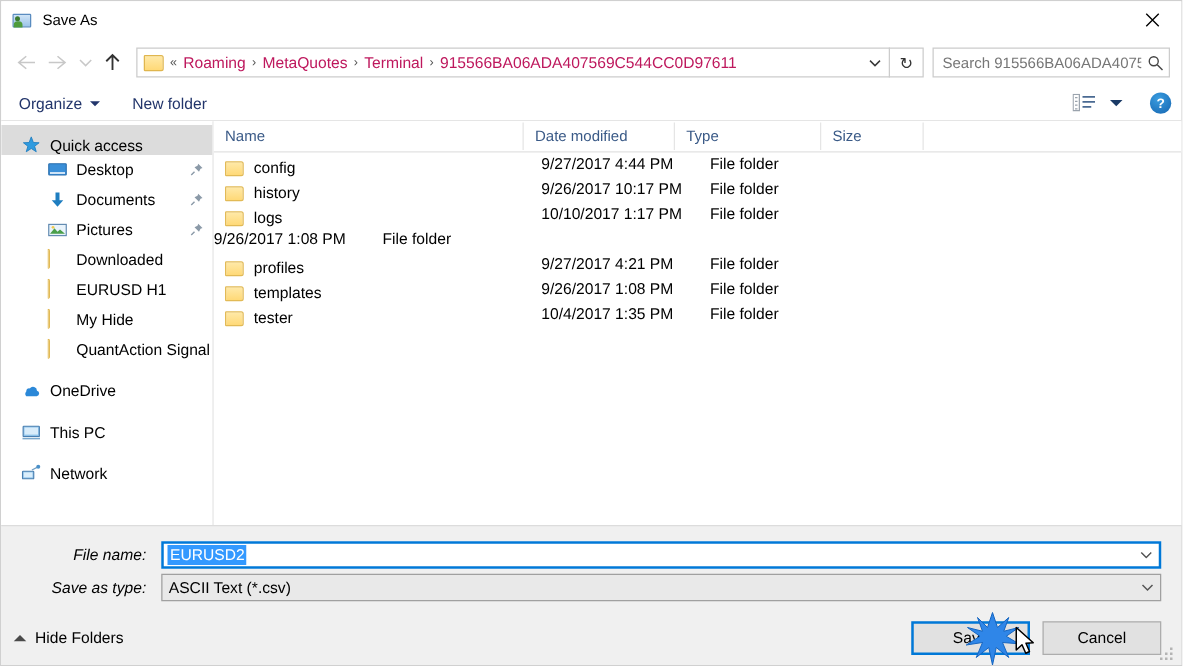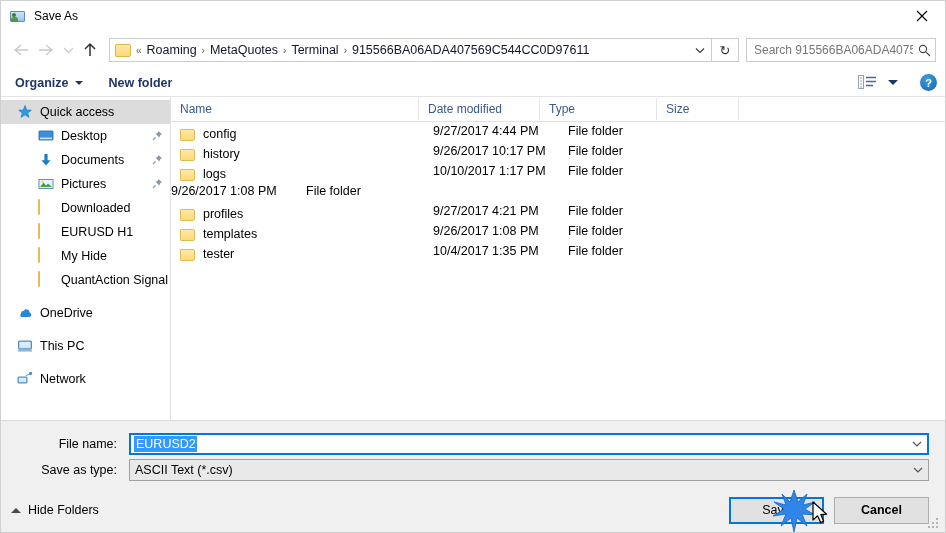--- a/index.html
+++ b/index.html
@@ -104,21 +104,21 @@
   .addr-folder-icon {
     width: 16px; height: 13px;
     margin: 0 4px 0 5px;
     background: linear-gradient(#ffe9a8, #ffd977);
     border: 1px solid #e0b64e;
     border-radius: 1px 2px 2px 1px;
     box-sizing: border-box;
     flex: none;
   }
   .addr-seg {
-    color: #0f172a;
+    color: #be185d;
     font-size: 12.5px;
     padding: 0 4px;
     white-space: nowrap;
   }
   .addr-chev {
     color: #555;
     font-size: 10px;
     padding: 0 1px;
     flex: none;
   }
@@ -173,21 +173,20 @@
     box-sizing: border-box;
     background: #ffffff;
     border-bottom: 1px solid #e5e5e5;
   }
   .tb-item {
     color: #22356b;
     font-size: 12.5px;
     margin-right: 26px;
     display: flex;
     align-items: center;
-    font-weight: bold;
   }
   .tb-caret {
     margin-left: 6px;
     width: 0; height: 0;
     border-left: 4px solid transparent;
     border-right: 4px solid transparent;
     border-top: 4px solid #22356b;
   }
   .tb-right {
     margin-left: auto;
@@ -236,21 +235,21 @@
   .nav-item {
     height: 24px;
     display: flex;
     align-items: center;
     font-size: 12.5px;
     color: #000;
     padding-right: 6px;
     position: relative;
     white-space: nowrap;
   }
-  .nav-item.selected { background: #dcdcdc; }
+  .nav-item.selected { background: #dcdcdc; align-items: flex-end; }
   .nav-item .ic {
     width: 16px; height: 16px;
     margin-right: 7px;
     flex: none;
     position: relative;
   }
   .nav-item.lvl1 { padding-left: 37px; }
   .nav-item.root { padding-left: 16px; }
   .pin {
     margin-left: auto;
@@ -345,20 +344,21 @@
     height: 22px;
     margin-bottom: 4px;
   }
   .formlabel {
     width: 112px;
     text-align: right;
     padding-right: 12px;
     font-size: 12.5px;
     color: #000;
     box-sizing: border-box;
+    font-style: italic;
   }
   .field {
     flex: 1;
     height: 22px;
     border: 1px solid #7a7a7a;
     background: #ffffff;
     display: flex;
     align-items: center;
     box-sizing: border-box;
     font-size: 12.5px;
@@ -420,21 +420,21 @@
     color: #000;
     background: #e1e1e1;
     border: 1px solid #adadad;
     display: flex; align-items: center; justify-content: center;
     box-sizing: border-box;
   }
   .btn.default {
     border: 2px solid #0078d7;
     background: #e1e1e1;
   }
-  .btn + .btn { margin-left: 10px; font-weight: bold; }
+  .btn + .btn { margin-left: 10px; }
   .grip {
     position: absolute;
     right: 4px; bottom: 3px;
     width: 13px; height: 13px;
   }
   .grip i {
     position: absolute;
     width: 2px; height: 2px;
     background: #b4b4b4;
   }

